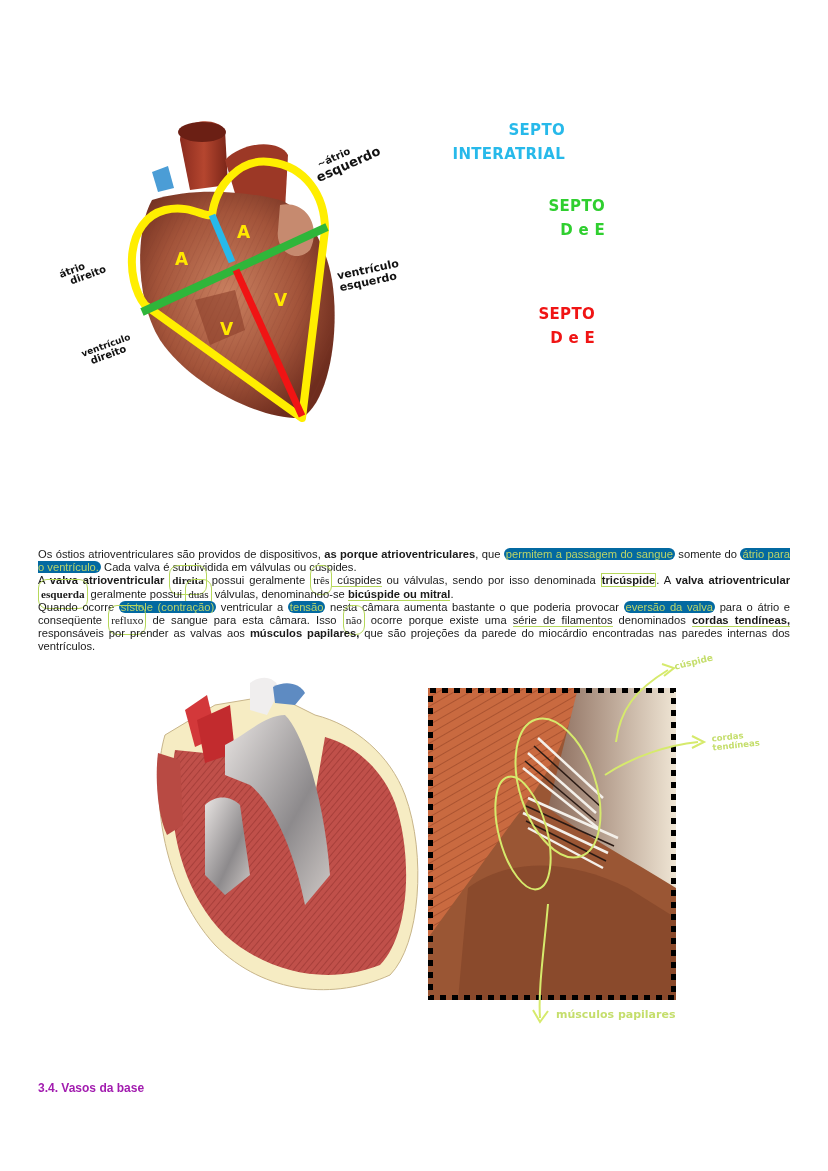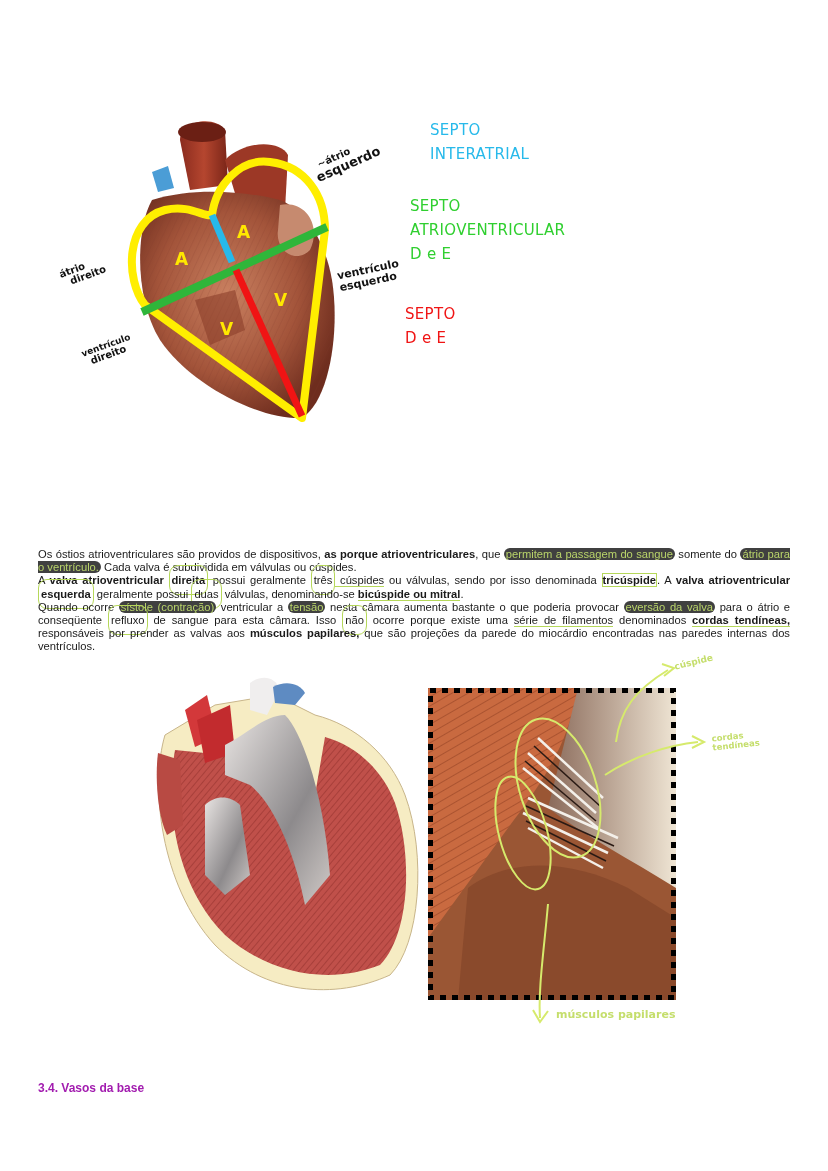--- a/index.html
+++ b/index.html
@@ -3,31 +3,31 @@
   <meta charset="utf-8">
   <style>
     html, body { margin: 0; padding: 0; background: #ffffff; }
     body { width: 828px; height: 1171px; position: relative; overflow: hidden; font-family: "Liberation Sans", sans-serif; color: #111; }
     .abs { position: absolute; }
 
     
     .heart-fig { left: 40px; top: 100px; width: 380px; height: 330px; }
     .hand { font-family: "DejaVu Sans", sans-serif; font-weight: bold; color: #111; font-size: 10px; line-height: 10px; position: absolute; }
 
-    .septo { position: absolute; text-align: left; font-family: "DejaVu Sans", sans-serif; font-weight: normal; font-size: 15px; line-height: 24px; letter-spacing: 0.3px; }
+    .septo { position: absolute; text-align: right; font-family: "DejaVu Sans", sans-serif; font-weight: bold; font-size: 15px; line-height: 24px; letter-spacing: 0.3px; }
     .septo .line { display: block; }
     .s-blue { color: #27b9ea; left: 430px; top: 118px; width: 135px; }
     .s-green { color: #2fcf2f; left: 410px; top: 194px; width: 195px; }
     .s-red { color: #f01414; left: 405px; top: 302px; width: 190px; }
 
     
     .para { left: 38px; top: 548px; width: 752px; font-size: 11.2px; line-height: 13.2px; text-align: justify; color: #1a1a1a; }
     .para p { margin: 0; }
-    .hl { background: #404040; color: #b9d46a; border-radius: 7px; padding: 0 2px; }
-    .circ { border: 1.4px solid #b6d85a; border-radius: 9px; padding: 8px 2px; }
+    .hl { background: #0369a1; color: #b9d46a; border-radius: 7px; padding: 0 2px; }
+    .circ { border: 1.4px solid #b6d85a; border-radius: 9px; padding: 8px 2px; font-family: Liberation Serif, serif; }
     .boxed { border: 1.4px solid #b6d85a; padding: 0 0; }
     .ul { border-bottom: 1.4px solid #b6d85a; }
     b { font-weight: bold; }
 
     
     .section-fig { left: 155px; top: 675px; width: 270px; height: 325px; }
     .zoom-fig { left: 428px; top: 688px; width: 248px; height: 312px; }
     .ann { font-family: "DejaVu Sans", sans-serif; color: #c5de6c; font-weight: bold; position: absolute; }
 
     .heading { left: 38px; top: 1081px; font-size: 12px; font-weight: bold; color: #a21caf; }
@@ -92,21 +92,20 @@
     <span style="display:block; padding-left:6px; font-size:10px;">direito</span>
   </div>
 </div>
 
 <div class="septo s-blue">
   <span class="line">SEPTO</span>
   <span class="line">INTERATRIAL</span>
 </div>
 <div class="septo s-green">
   <span class="line">SEPTO</span>
-  <span class="line">ATRIOVENTRICULAR</span>
   <span class="line">D e E</span>
 </div>
 <div class="septo s-red">
   <span class="line">SEPTO</span>
   <span class="line">D e E</span>
 </div>
 
 <div class="abs para">
   <p><span>Os óstios atrioventriculares são providos de dispositivos, </span><b>as porque atrioventriculares</b><span>, que </span><span class="hl">permitem a passagem do sangue</span><span> somente do </span><span class="hl">átrio para o ventrículo.</span><span> Cada valva é subdividida em válvulas ou cúspides.</span></p>
   <p><span>A </span><b>valva atrioventricular</b> <b class="circ">direita</b><span> possui geralmente </span><span class="circ">três</span><span class="ul"> cúspides</span><span> ou válvulas, sendo por isso denominada </span><b class="boxed">tricúspide</b><span>. A </span><b>valva atrioventricular</b> <b class="circ">esquerda</b><span> geralmente possui </span><span class="circ">duas</span><span> válvulas, denominando-se </span><b class="ul">bicúspide ou mitral</b><span>.</span></p>

